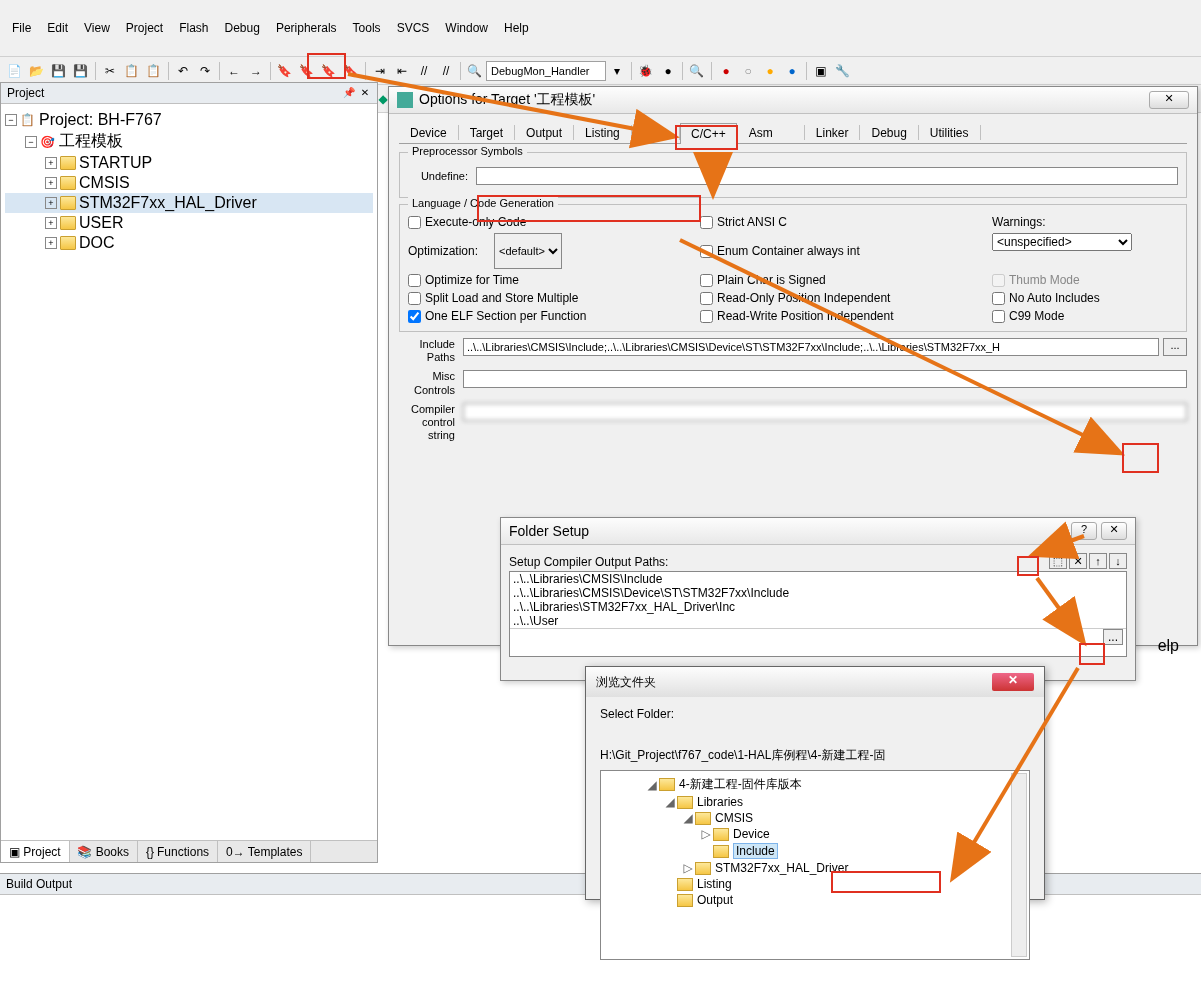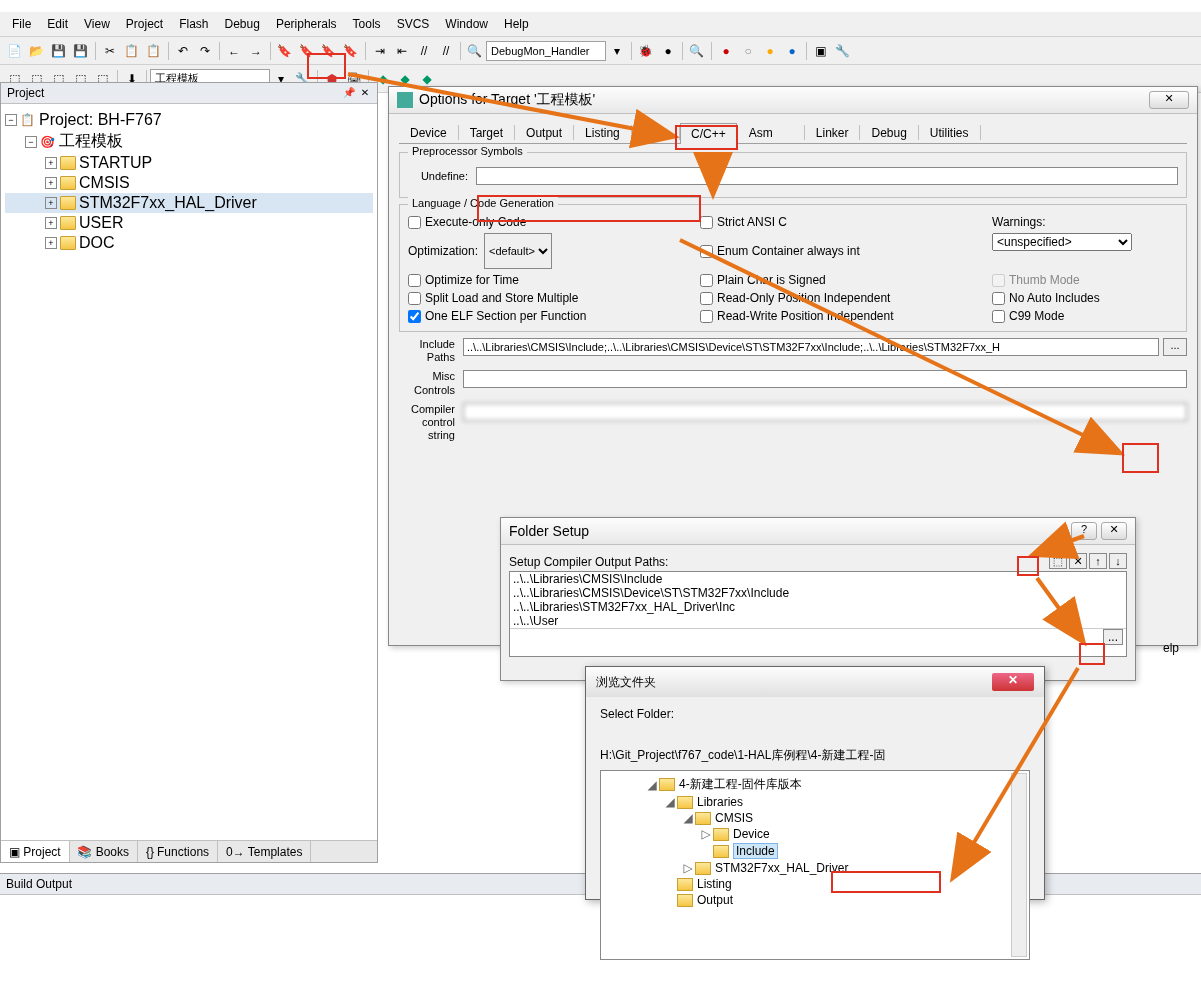--- a/index.html
+++ b/index.html
@@ -1,19 +1,19 @@
 <!DOCTYPE html>
 <html><head>
 <meta charset="utf-8">
 <style>
 * { box-sizing: border-box; margin: 0; padding: 0; font-family: "Segoe UI", Tahoma, sans-serif; font-size: 12px; }
 body { background: #fff; width: 1201px; height: 1003px; overflow: hidden; position: relative; }
 
 
-.menubar { display: flex; background: #f0f0f0; padding: 3px 4px; border-bottom: 1px solid #d0d0d0; margin-top: 12px; }
+.menubar { display: flex; background: #f0f0f0; padding: 19px 4px; border-bottom: 1px solid #d0d0d0; }
 .menubar span { padding: 2px 8px; cursor: default; }
 
 
 .toolbar { display: flex; align-items: center; background: #f0f0f0; padding: 2px 4px; border-bottom: 1px solid #d0d0d0; height: 28px; }
 .tb-icon { width: 18px; height: 18px; margin: 0 2px; display: inline-flex; align-items: center; justify-content: center; }
 .tb-sep { width: 1px; height: 18px; background: #c0c0c0; margin: 0 3px; }
 .tb-input { border: 1px solid #a0a0a0; height: 20px; width: 120px; padding: 0 4px; font-size: 11px; }
 .tb-input.wide { width: 120px; }
 
 
@@ -53,21 +53,21 @@
 
 .groupbox { border: 1px solid #c0c0c0; margin: 6px 0; padding: 10px 8px 8px; position: relative; }
 .groupbox .legend { position: absolute; top: -8px; left: 8px; background: #f0f0f0; padding: 0 4px; font-size: 11px; }
 .formrow { display: flex; align-items: center; margin: 4px 0; }
 .formrow label { width: 60px; text-align: right; margin-right: 8px; font-size: 11px; }
 .formrow input[type=text] { flex: 1; border: 1px solid #888; height: 18px; padding: 0 3px; font-size: 11px; background: #fff; }
 
 .codegen { display: grid; grid-template-columns: 280px 280px 180px; gap: 4px 12px; font-size: 11px; }
 .chk { display: flex; align-items: center; gap: 4px; }
 .chk input { width: 13px; height: 13px; }
-.selrow { display: flex; align-items: center; gap: 6px; }
+.selrow { display: flex; align-items: center; gap: 16px; }
 .selrow select { border: 1px solid #888; height: 36px; font-size: 11px; }
 
 .incrow { display: flex; align-items: flex-start; margin: 6px 0; }
 .incrow .lbl { width: 56px; text-align: right; margin-right: 8px; font-size: 11px; line-height: 1.2; }
 .incrow input[type=text] { flex: 1; border: 1px solid #888; height: 18px; padding: 0 3px; font-size: 11px; }
 .incrow .dots { width: 24px; height: 18px; border: 1px solid #888; background: #eee; margin-left: 4px; text-align: center; font-size: 11px; cursor: pointer; }
 
 
 .folder-dialog { position: absolute; left: 500px; top: 517px; width: 636px; height: 164px; background: #f0f0f0; border: 1px solid #888; box-shadow: 2px 2px 6px rgba(0,0,0,.2); z-index: 5; }
 .fd-body { padding: 8px; }
@@ -361,21 +361,21 @@
       <div class="lbl" style="white-space:pre-line">Misc
 Controls</div>
       <input type="text" value="" style="">
     </div>
     <div class="incrow">
       <div class="lbl" style="white-space:pre-line">Compiler
 control
 string</div>
       <input type="text" style="filter: blur(2px);">
     </div>
-    <div style="position:absolute;right:18px;bottom:-10px;font-size:12px">elp</div>
+    <div style="position:absolute;right:18px;bottom:-10px;font-size:16px">elp</div>
   </div>
 </div>
 
 <div class="folder-dialog">
   <div class="dlg-titlebar">
     <div class="dlg-title">Folder Setup</div>
     <div style="display:flex;gap:4px">
       <div class="dlg-close" style="width:26px">?</div>
       <div class="dlg-close" style="width:26px">✕</div>
     </div>

